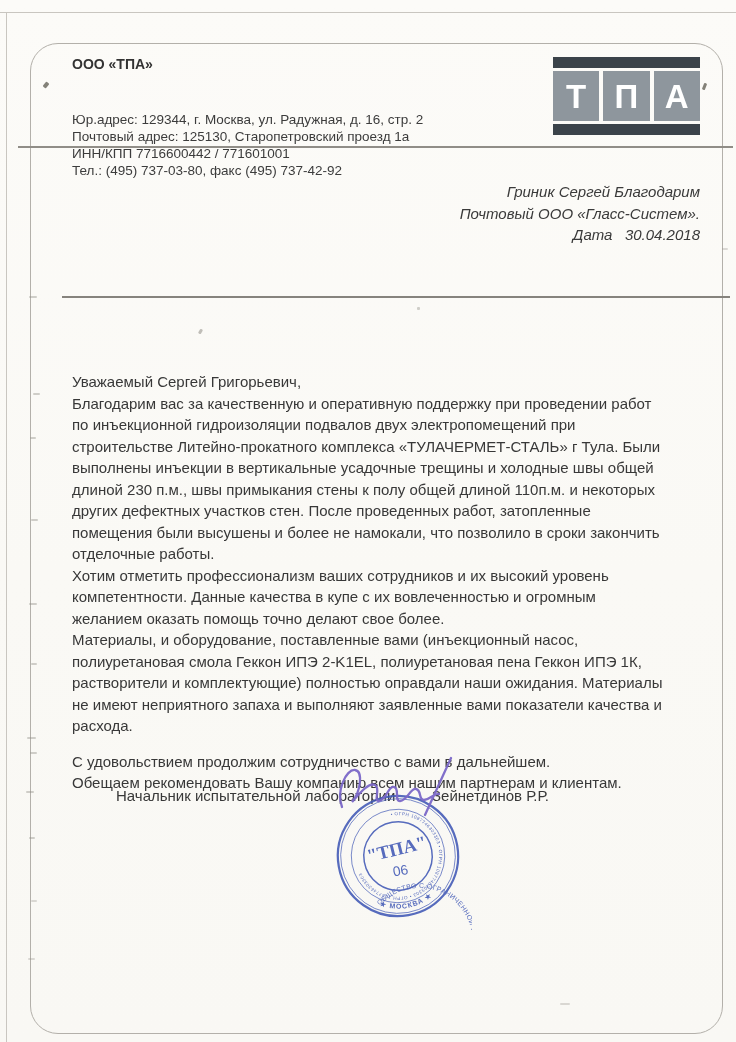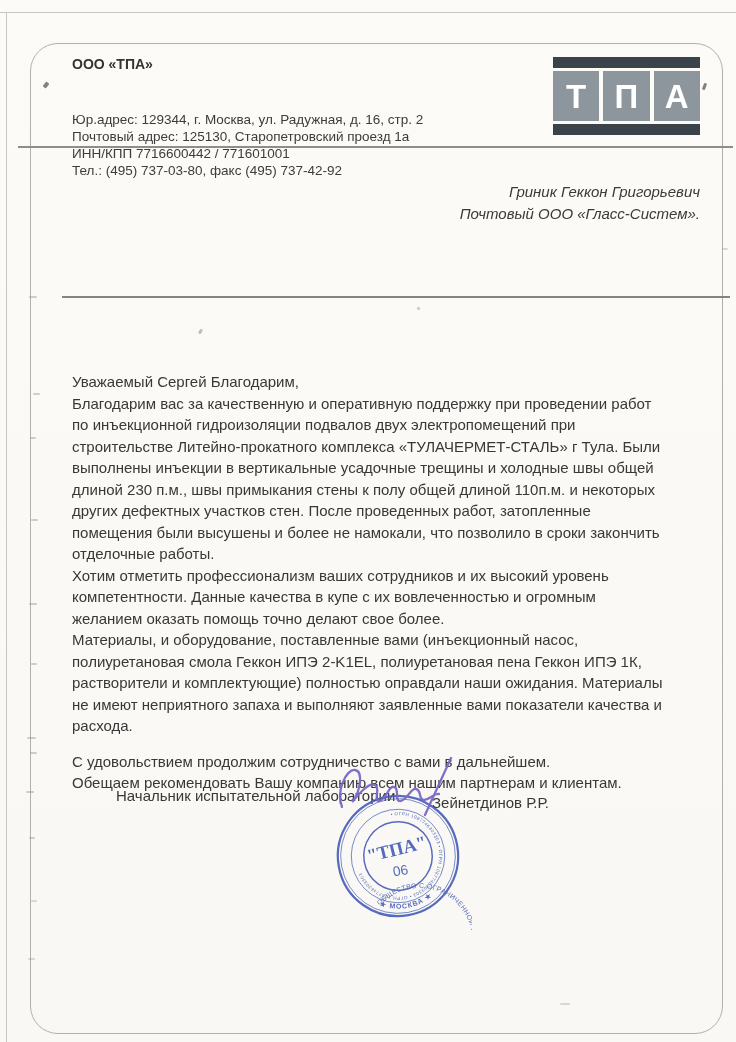--- a/index.html
+++ b/index.html
@@ -41,21 +41,21 @@
   .title-rule{position:absolute;left:62px;top:296px;width:668px;height:2px;background:#86837d;}
   
   .body-text{
     position:absolute;left:72px;top:371px;width:598px;
     font-size:15px;line-height:21.5px;color:#383838;text-align:left;
   }
   .body-text p{margin:0;}
   .closing{margin-top:14px !important;white-space:pre-line;}
   
   .sig-label{position:absolute;left:72px;top:787px;font-size:15px;color:#383838;margin-left:44px;}
-  .sig-name{position:absolute;left:432px;top:787px;font-size:15px;color:#383838;margin-top:7px;}
+  .sig-name{position:absolute;left:432px;top:787px;font-size:15px;color:#383838;}
   .signature-svg{position:absolute;left:334px;top:755px;z-index:3;}
   .stamp-svg{position:absolute;left:324px;top:782px;z-index:2;opacity:.87;}
   
   .speck{position:absolute;background:#8f8c85;opacity:.4;border-radius:1px;}
   .speck.dark{background:#5c594f;opacity:.75;}
 </style>
 </head>
 <body>
 
 <div class="scan">
@@ -83,28 +83,29 @@
       <div class="logo-tile">
           <span class="logo-letter">А</span>
         </div>
     </div>
     <div class="logo-bar"></div>
   </div>
 
   <div class="header-rule"></div>
 
   <div class="recipient">
-    <div>Гриник Геккон Григорьевич</div>
+    <div>Гриник Сергей Благодарим</div>
     <div>Почтовый ООО «Гласс-Систем».</div>
+    <div>Дата&nbsp;&nbsp;&nbsp;30.04.2018</div>
   </div>
 
   <div class="title-rule"></div>
 
   <div class="body-text">
-    <p>Уважаемый Сергей Благодарим,</p>
+    <p>Уважаемый Сергей Григорьевич,</p>
     <p>Благодарим вас за качественную и оперативную поддержку при проведении работ по инъекционной гидроизоляции подвалов двух электропомещений при строительстве Литейно-прокатного комплекса «ТУЛАЧЕРМЕТ-СТАЛЬ» г Тула. Были выполнены инъекции в вертикальные усадочные трещины и холодные швы общей длиной 230 п.м., швы примыкания стены к полу общей длиной 110п.м. и некоторых других дефектных участков стен. После проведенных работ, затопленные помещения были высушены и более не намокали, что позволило в сроки закончить отделочные работы.</p>
     <p>Хотим отметить профессионализм ваших сотрудников и их высокий уровень компетентности. Данные качества в купе с их вовлеченностью и огромным желанием оказать помощь точно делают свое более.</p>
     <p>Материалы, и оборудование, поставленные вами (инъекционный насос, полиуретановая смола Геккон ИПЭ 2-K1EL, полиуретановая пена Геккон ИПЭ 1К, растворители и комплектующие) полностью оправдали наши ожидания. Материалы не имеют неприятного запаха и выполняют заявленные вами показатели качества и расхода.</p>
     <p class="closing">С удовольствием продолжим сотрудничество с вами в дальнейшем.
 Обещаем рекомендовать Вашу компанию всем нашим партнерам и клиентам.</p>
   </div>
 
   <div class="sig-label">Начальник испытательной лаборатории</div>
   <div class="sig-name">Зейнетдинов Р.Р.</div>
 

